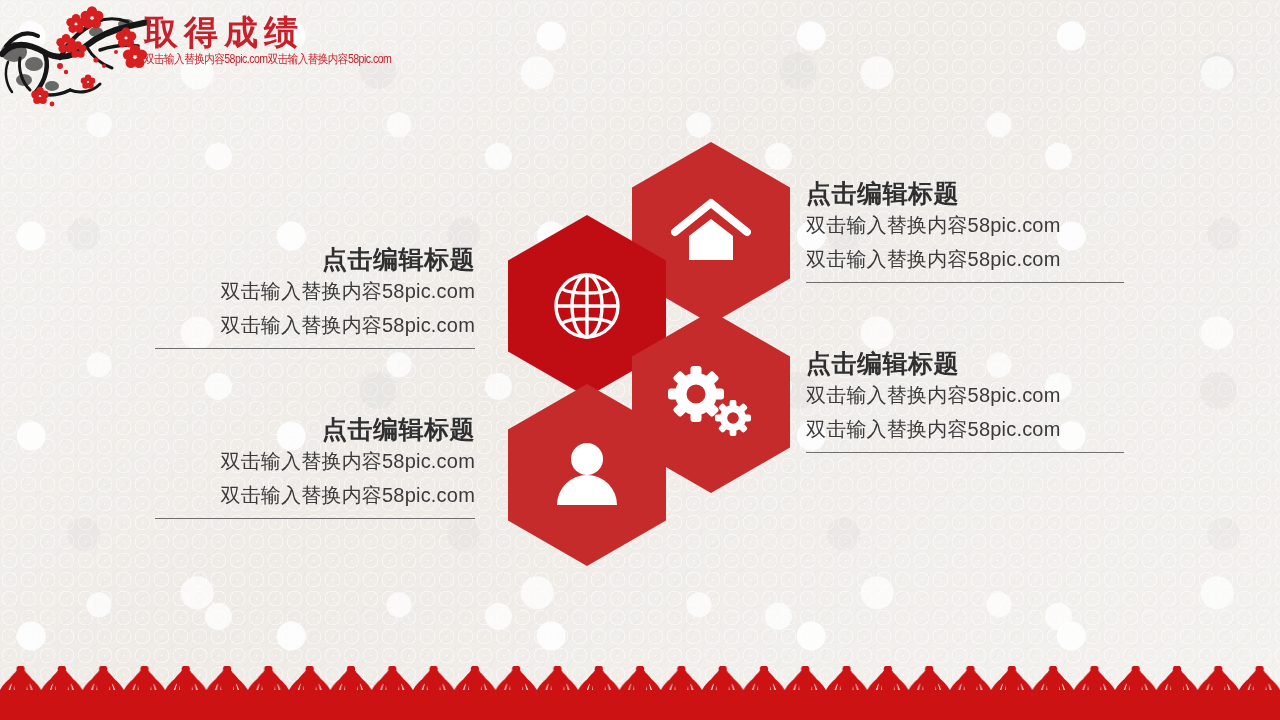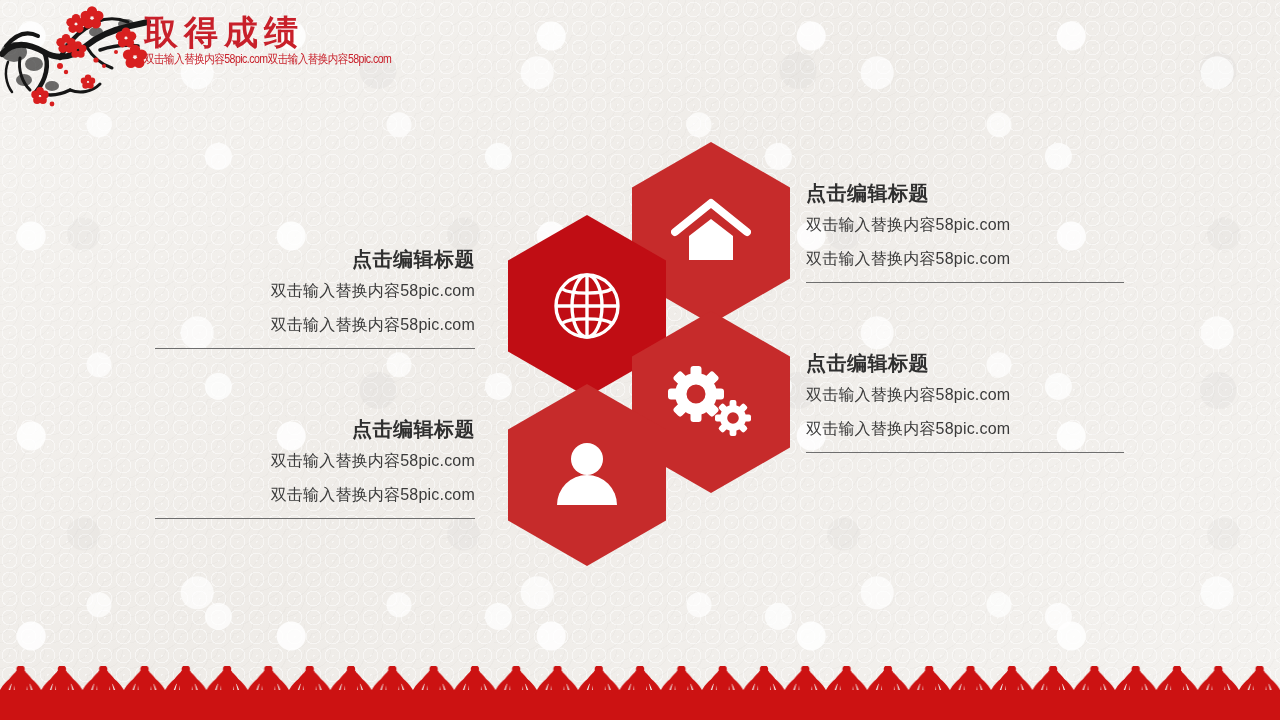--- a/index.html
+++ b/index.html
@@ -86,28 +86,28 @@
   .hex svg { display: block; }
 
   #hex-home   { left: 632px; top: 142px; background: #c62b2b; }
   #hex-globe  { left: 508px; top: 215px; background: #c00d14; }
   #hex-gear   { left: 632px; top: 311px; background: #c62b2b; }
   #hex-person { left: 508px; top: 384px; background: #c62b2b; }
 
   
   .block { position: absolute; }
   .block .b-title {
-    font-size: 20px;
+    font-size: 25px;
     font-weight: 700;
     color: #2f2f2f;
     line-height: 30px;
     letter-spacing: 0.5px;
   }
   .block .b-line {
-    font-size: 16px;
+    font-size: 20px;
     font-weight: 400;
     color: #3a3a3a;
     line-height: 34px;
     letter-spacing: 0.2px;
   }
   .block .rule {
     height: 1px;
     background: #6e6e6e;
     margin-top: 6px;
   }

